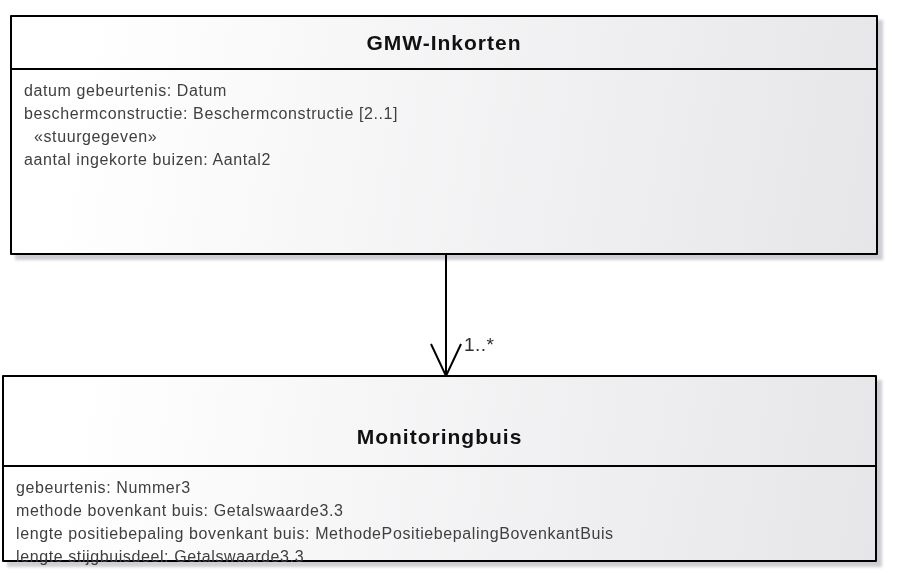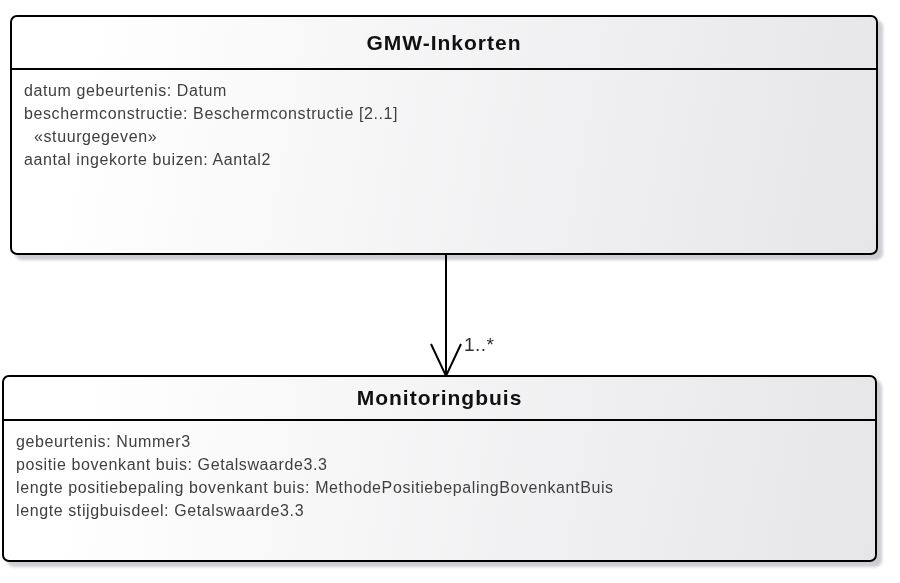--- a/index.html
+++ b/index.html
@@ -10,36 +10,36 @@
     width: 900px;
     height: 583px;
     background: #ffffff;
     font-family: "Liberation Sans", sans-serif;
     overflow: hidden;
   }
 
   .class-box {
     position: absolute;
     border: 2px solid #000000;
-    border-radius: 7px;
+    border-radius: 1px;
     background: linear-gradient(100deg, #ffffff 8%, #e6e6e9 100%);
     box-shadow: 5px 5px 3px rgba(145, 145, 158, 0.45);
   }
 
   .box-top    { left: 10px; top: 15px;  width: 868px; height: 240px; }
   .box-bottom { left: 2px;  top: 375px; width: 875px; height: 187px; }
 
   .class-header {
     display: flex;
     align-items: center;
     justify-content: center;
     border-bottom: 2px solid #000000;
   }
   .box-top    .class-header { height: 53px; }
-  .box-bottom .class-header { height: 44px; }
+  .box-bottom .class-header { height: 58px; margin-top: 32px; }
 
   .class-title {
     font-size: 21px;
     font-weight: bold;
     letter-spacing: 1px;
     color: #111111;
     white-space: nowrap;
   }
 
   .class-body {
@@ -105,19 +105,19 @@
     <polyline points="6,89 21,121 36,89"></polyline>
   </svg>
   <span class="multiplicity">1..*</span>
 
   <div class="class-box box-bottom">
     <div class="class-header">
       <span class="class-title">Monitoringbuis</span>
     </div>
     <div class="class-body">
       <div class="attr-line">gebeurtenis: Nummer3</div>
-      <div class="attr-line">positie bovenkant buis: Getalswaarde3.3</div>
+      <div class="attr-line">methode bovenkant buis: Getalswaarde3.3</div>
       <div class="attr-line">lengte positiebepaling bovenkant buis: MethodePositiebepalingBovenkantBuis</div>
       <div class="attr-line">lengte stijgbuisdeel: Getalswaarde3.3</div>
     </div>
   </div>
 
 </div>
 
 </body></html>

